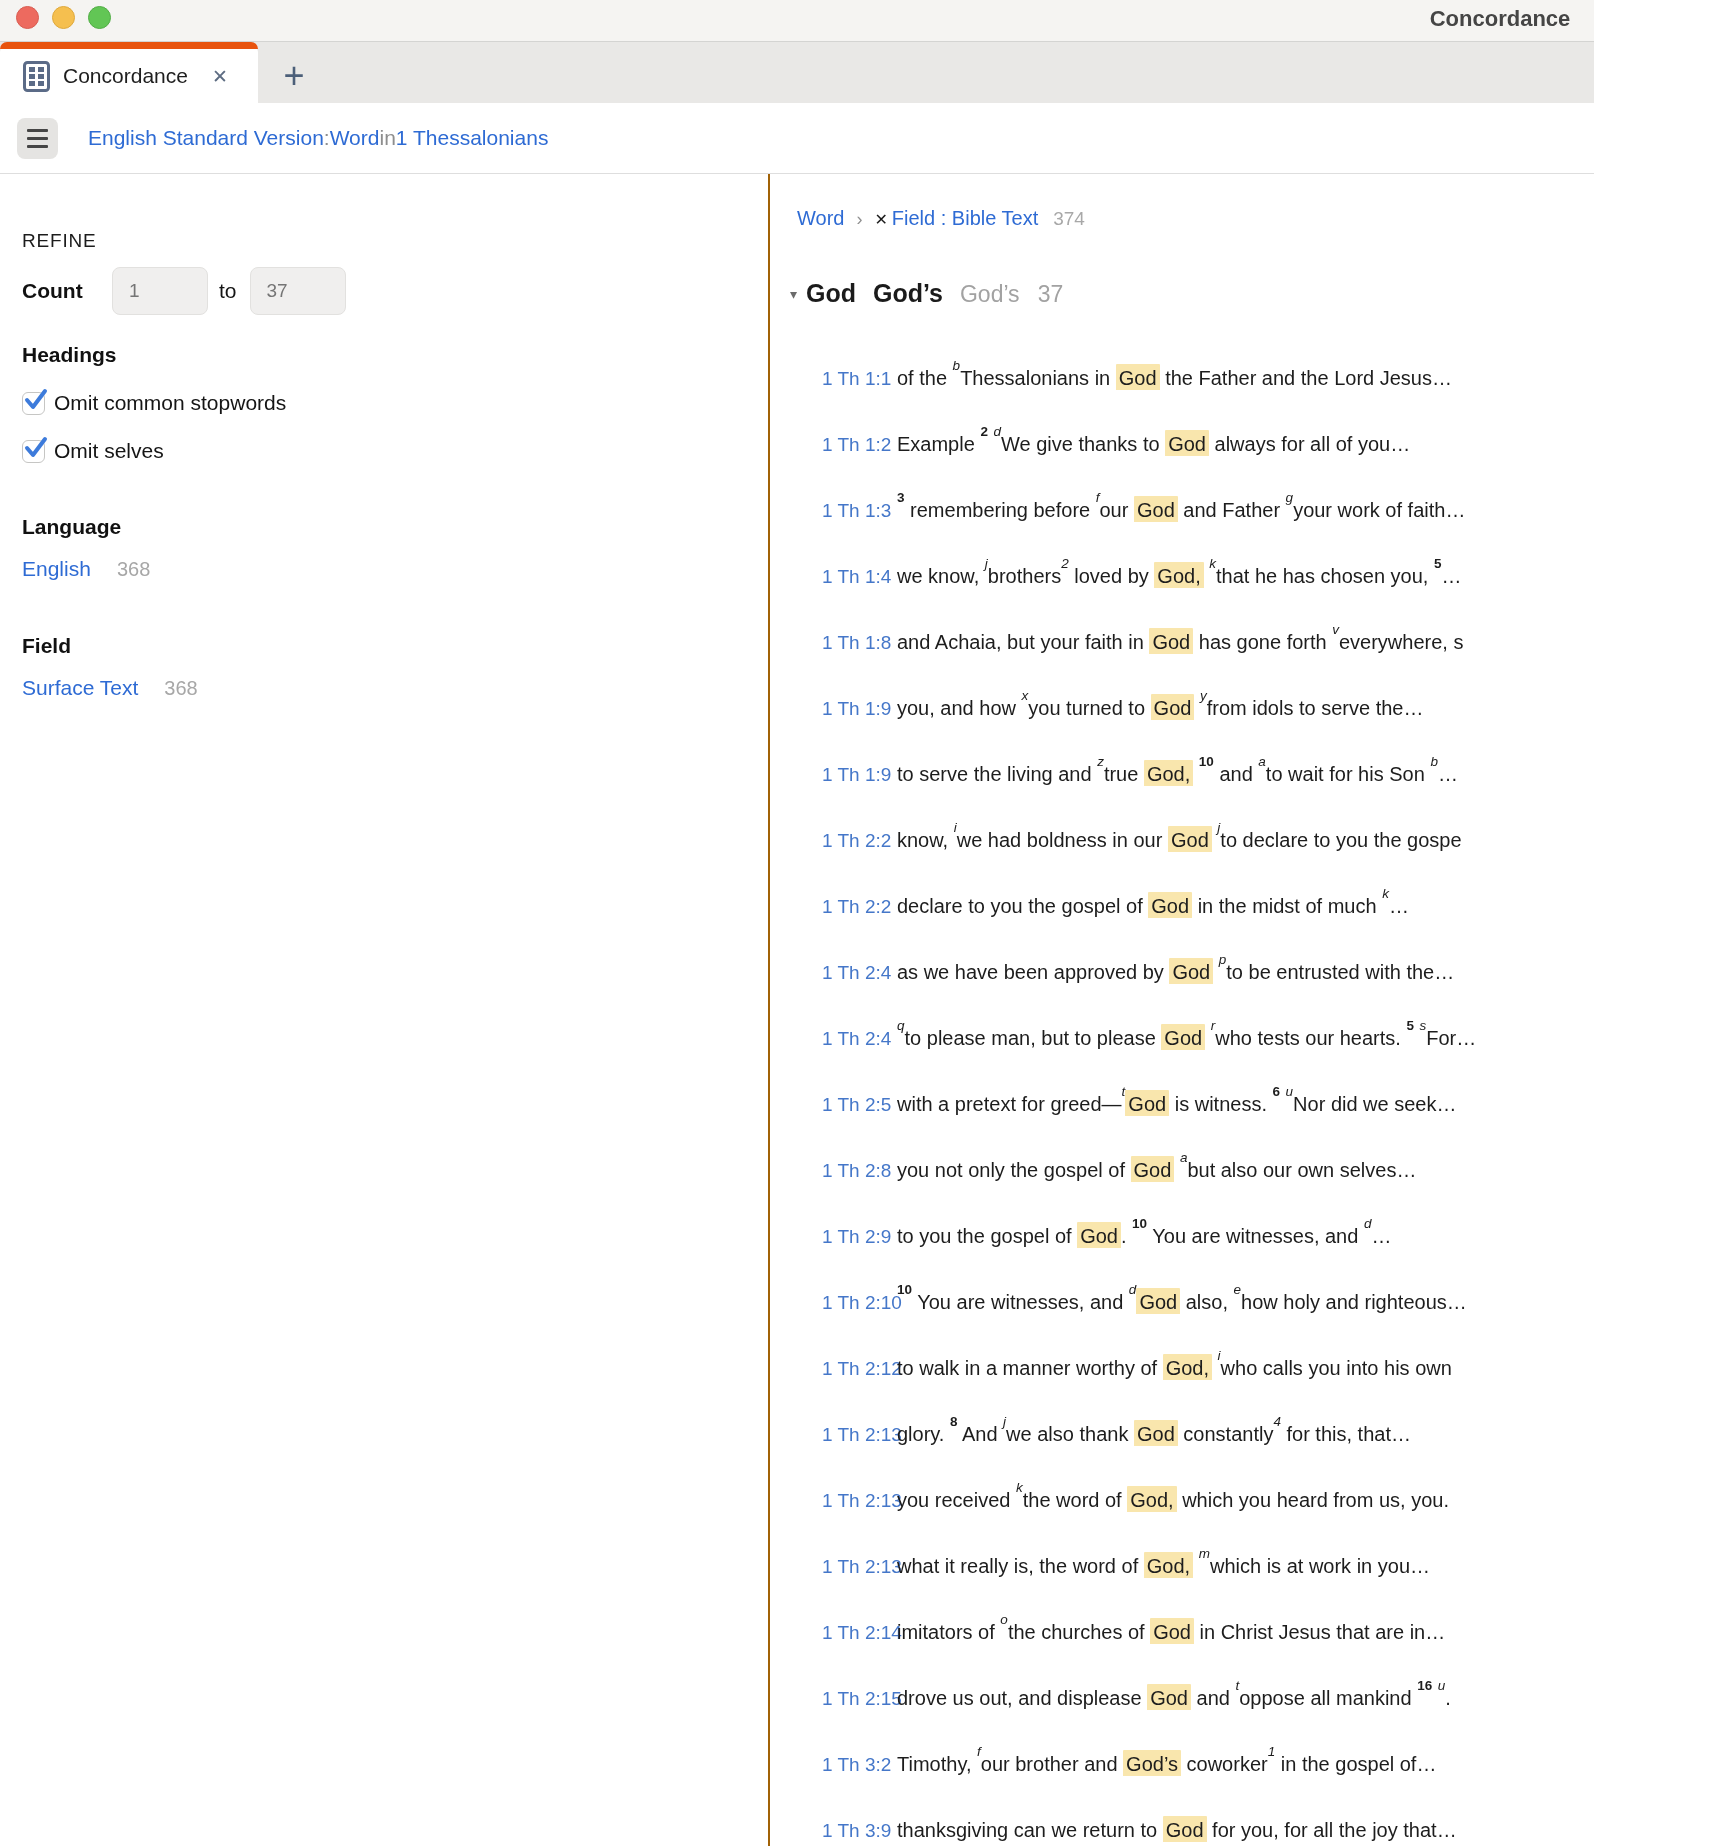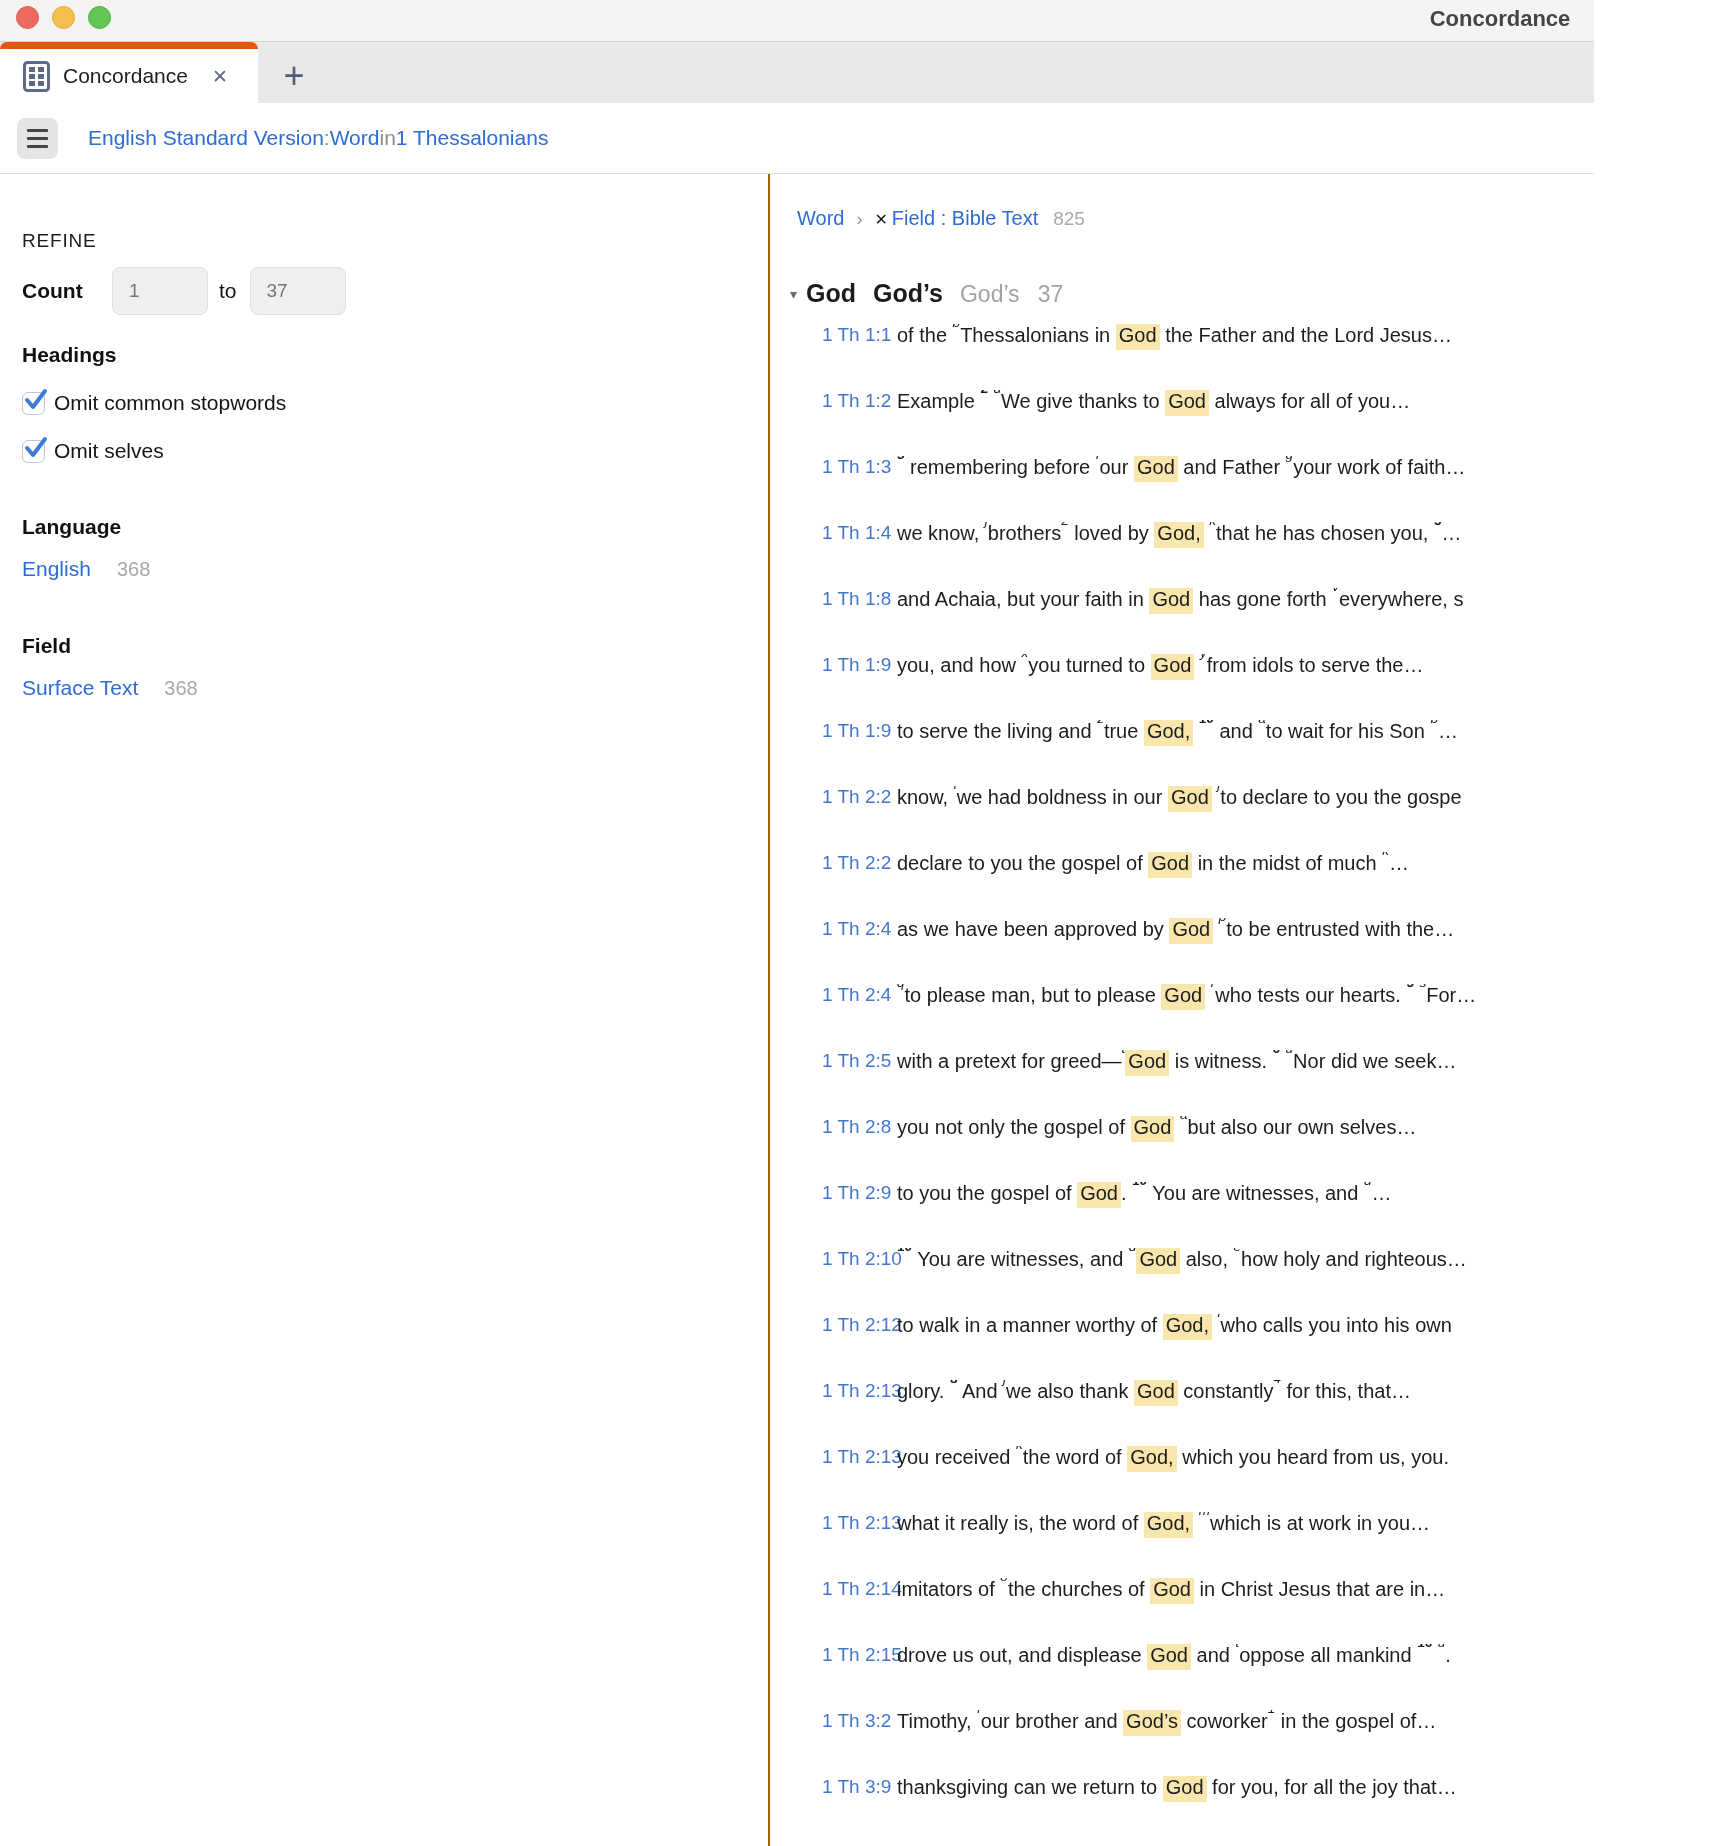--- a/index.html
+++ b/index.html
@@ -76,21 +76,21 @@
   .res-field { font-size:20px; font-weight:500; color:#2e6bd4; }
   .res-count { font-size:19px; color:#a8a8a8; margin-left:15px; }
 
   .group { margin:49px 0 0 20px; display:flex; align-items:baseline; white-space:nowrap; }
   .group-tri { font-size:14px; color:#6b6b6b; margin-right:9px; position:relative; top:-3px; }
   .group-term { font-size:25px; font-weight:600; color:#1b1b1b; margin-right:17px; }
   .group-term-muted { font-size:23px; font-weight:400; color:#a2a2a2; margin-right:18px; }
   .group-count { font-size:23px; color:#a2a2a2; }
 
   #rows { margin-top:16px; }
-  .row { height:66px; display:flex; align-items:flex-start; padding-left:52px;
+  .row { height:66px; display:flex; align-items:flex-end; padding-left:52px;
     white-space:nowrap; overflow:hidden; }
   .ref { flex:0 0 75px; min-width:75px; font-size:19px; font-weight:500; color:#4577c9; }
   .verse { font-size:20px; color:#1d1d1d; }
   .verse sup { font-size:13.5px; line-height:0; position:relative; top:-7px; }
   .verse sup.fi { font-style:italic; }
   .verse sup.fn { font-weight:600; font-style:normal; }
   .hl { padding:3px 3px 4px 3px; border-radius:1px; }
 </style>
 </head>
 <body>
@@ -191,21 +191,21 @@
           </div>
         </div>
     </aside>
 
     <main class="results">
       <div class="res-header">
         <span class="res-word">Word</span>
         <span class="res-chevron">›</span>
         <span class="res-x">✕</span>
         <span class="res-field">Field : Bible Text</span>
-        <span class="res-count">825</span>
+        <span class="res-count">374</span>
       </div>
 
       <div class="group">
         <span class="group-tri">▾</span>
         <span class="group-term">God</span>
         <span class="group-term">God’s</span>
         <span class="group-term-muted">God’s</span>
         <span class="group-count">37</span>
       </div>
 

